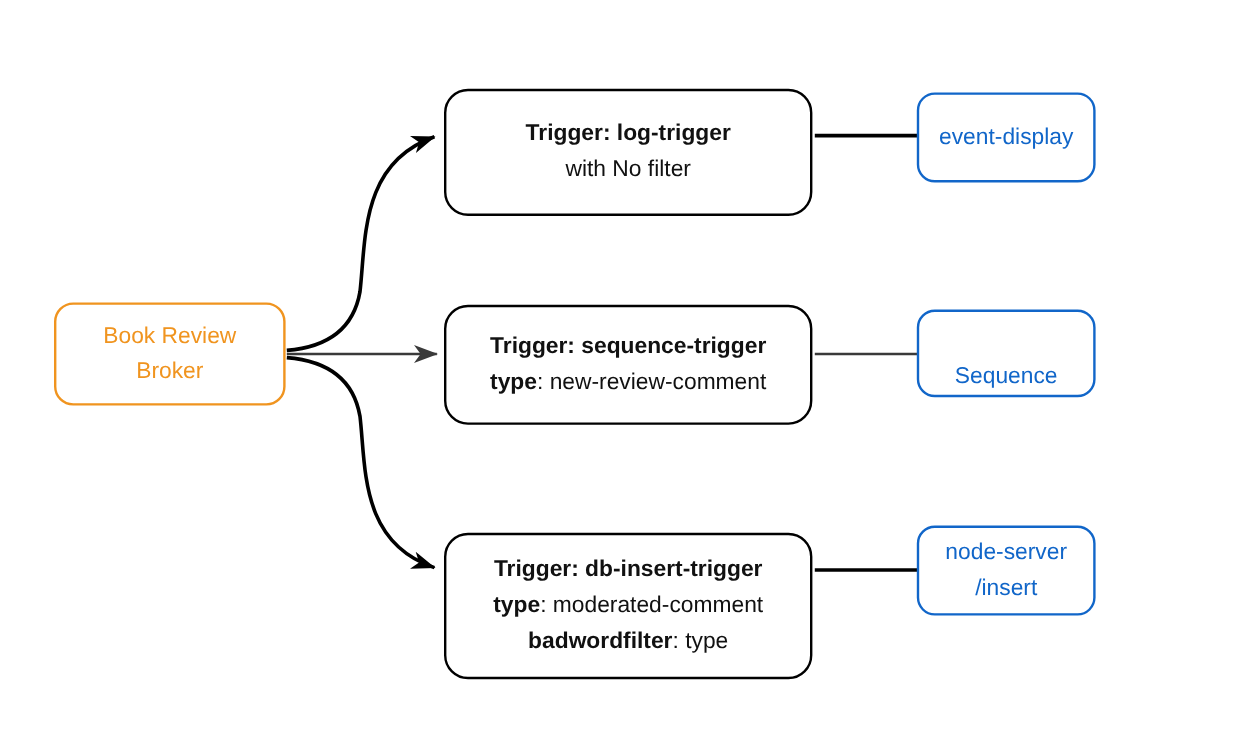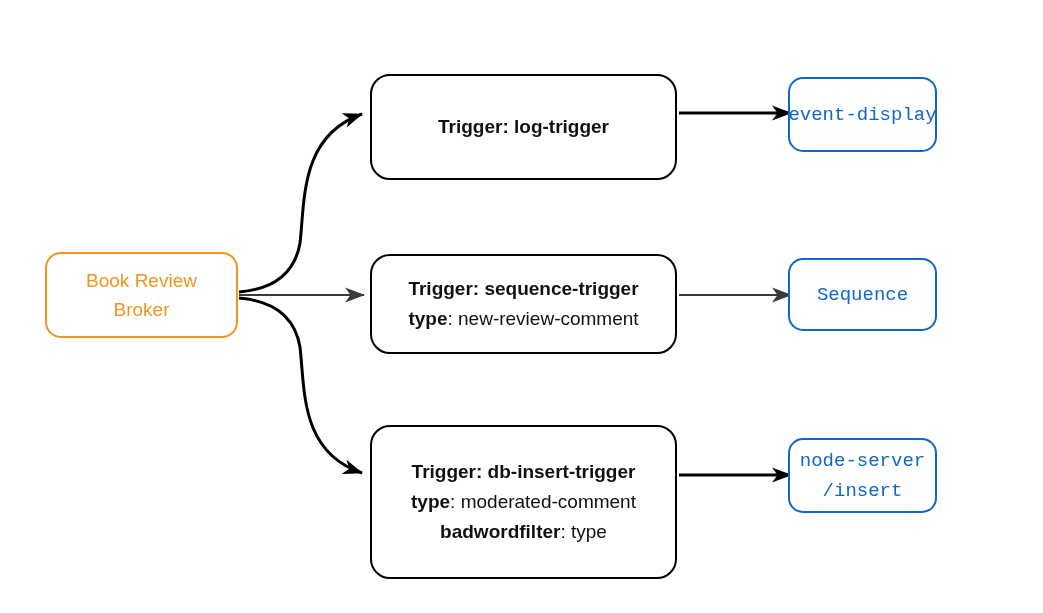--- a/index.html
+++ b/index.html
@@ -35,28 +35,28 @@
     left:45px;top:252px;width:193px;height:86px;
     border:2.5px solid var(--orange);border-radius:16px;
     color:var(--orange);line-height:29px;padding:16px 20px;
   }
   .trigger{
     border:2.5px solid var(--black);border-radius:20px;color:#111111;
     left:370px;width:307px;margin-top:12px;
   }
   .trigger.t1{top:62px;height:106px;}
   .trigger.t2{top:242px;height:100px;}
-  .trigger.t3{top:413px;height:154px;text-align:right;}
+  .trigger.t3{top:432px;height:122px;text-align:right;}
 
   .sink{
     border:2.5px solid var(--blue);border-radius:15px;color:var(--blue);
-    left:788px;width:149px;font-family:Liberation Mono, monospace;
+    left:764px;width:149px;
   }
   .sink.s1{top:77px;height:75px;}
-  .sink.s2{top:258px;height:73px;}
+  .sink.s2{top:258px;height:73px;justify-content:flex-end;}
   .sink.s3{top:438px;height:75px;}
 </style>
 </head>
 <body>
 
 <div class="canvas">
 
   <svg class="arrows" viewBox="0 0 1043 613" xmlns="http://www.w3.org/2000/svg">
     <defs>
       <marker id="ah-black" markerUnits="userSpaceOnUse" markerWidth="22" markerHeight="16" refX="19" refY="8" orient="auto">
@@ -75,20 +75,21 @@
     <path class="edge gray" d="M 679 295 L 791 295" marker-end="url(#ah-gray)"></path>
     <path class="edge black" d="M 679 475 L 791 475" marker-end="url(#ah-black)"></path>
   </svg>
 
   <div class="node broker">
     <div>Book Review Broker</div>
   </div>
 
   <div class="node trigger t1">
     <div class="line"><b>Trigger: log-trigger</b></div>
+    <div class="line"><b></b><span>with No filter</span></div>
   </div>
 
   <div class="node trigger t2">
     <div class="line"><b>Trigger: sequence-trigger</b></div>
     <div class="line"><b>type</b><span>: new-review-comment</span></div>
   </div>
 
   <div class="node trigger t3">
     <div class="line"><b>Trigger: db-insert-trigger</b></div>
     <div class="line"><b>type</b><span>: moderated-comment</span></div>

